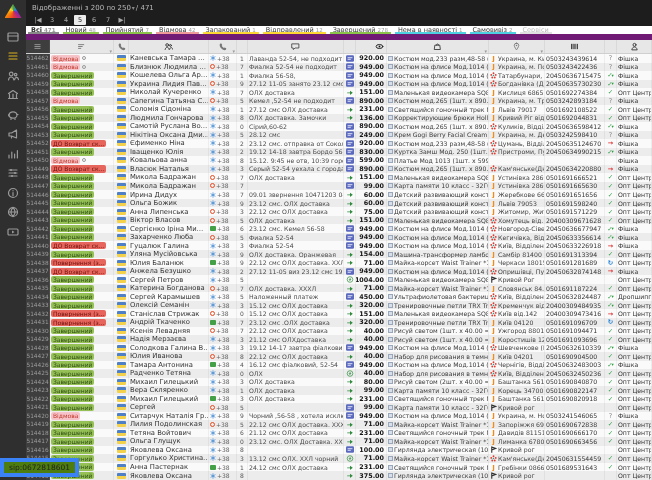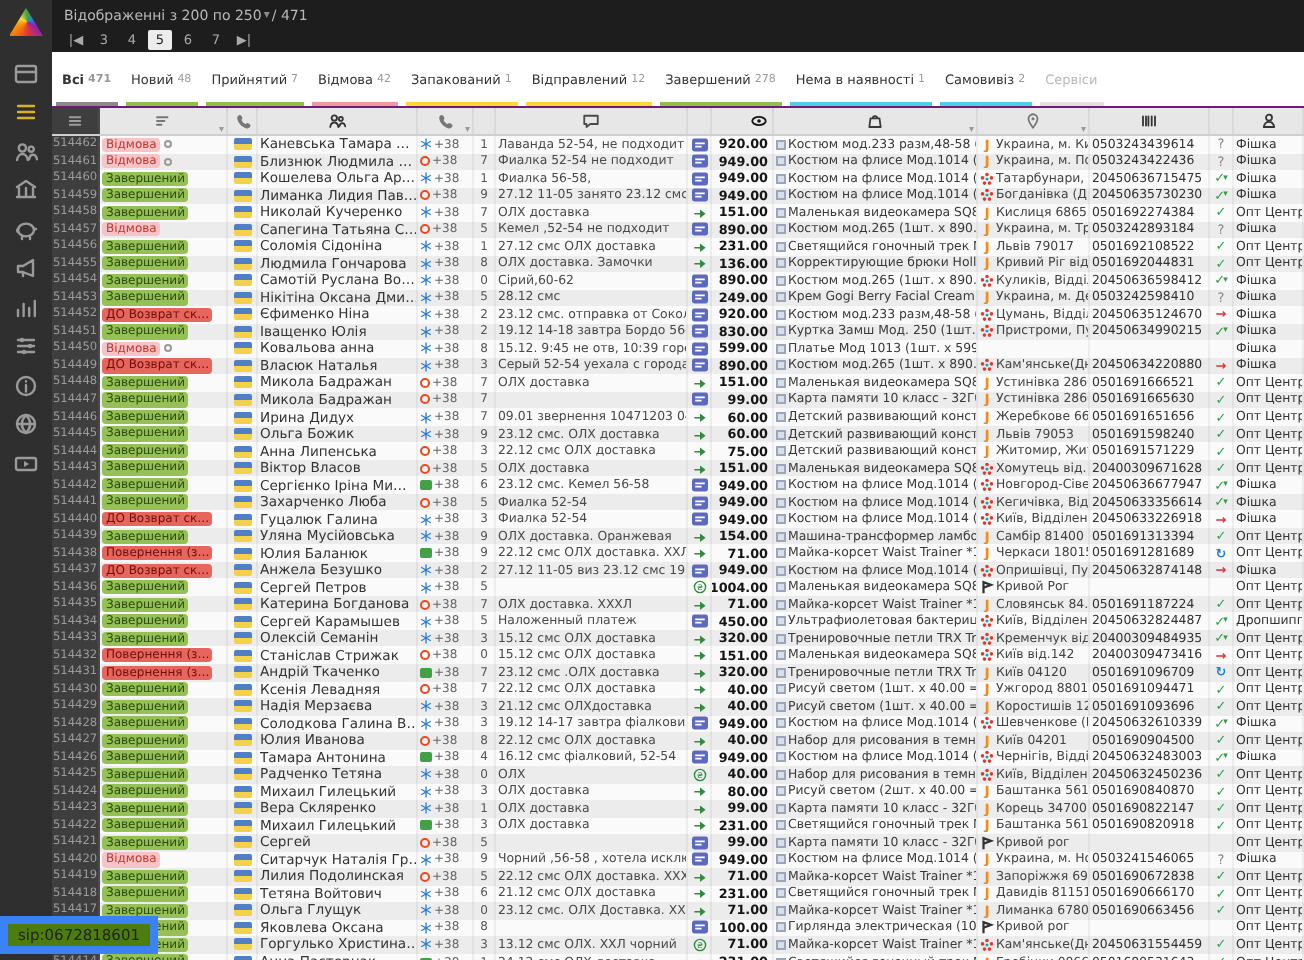--- a/index.html
+++ b/index.html
@@ -12,21 +12,21 @@
 .side-item{width:26px;height:19.5px;display:flex;align-items:center;justify-content:center;color:#9a9a9a;cursor:pointer}
 .side-item.active{color:#d9b221}
 .side-item svg{width:12px;height:12px}
 .main{flex:1;display:flex;flex-direction:column;width:626px;background:#fff}
 .topbar{height:26px;background:#1d1d1d;color:#c9c9c9;padding:1px 6px 0}
 .tb-title{font-size:7px;height:13px;display:flex;align-items:center;gap:1px;color:#b9b9b9}
 .caret{font-size:6px;color:#8a8a8a}
 .pager{display:flex;gap:2px;height:12px;align-items:center}
 .pg{min-width:12px;height:10px;font-size:6.5px;color:#a9a9a9;display:flex;align-items:center;justify-content:center;cursor:pointer}
 .pg.cur{background:#ececec;color:#222;border-radius:1px}
-.tabbar{height:28px;background:#fff;display:flex;overflow:hidden;border-bottom:1px solid #701a75}
+.tabbar{height:14px;background:#fff;display:flex;overflow:hidden;border-bottom:6px solid #701a75}
 .tab{display:flex;align-items:center;gap:2px;padding:0 5px;font-size:6.5px;color:#333;position:relative;white-space:nowrap;cursor:pointer;flex:0 0 auto}
 .tab .tc{font-size:5.5px;color:#999}
 .tab::after{content:"";position:absolute;left:2px;right:2px;bottom:0;height:2px;background:var(--u)}
 .tab.active{font-weight:bold}
 .tab.muted{color:#b8b8b8}
 .thead{height:14px;background:#e7e7e7;display:flex;border-bottom:1px solid #cfcfcf;flex:0 0 14px}
 .th{display:flex;align-items:center;justify-content:center;color:#777;position:relative;border-right:1px solid #d9d9d9;cursor:pointer}
 .th svg{width:9px;height:9px}
 .th.hdark{background:#3e3e3e;color:#9c9c9c;border-right:1px solid #4a4a4a}
 .flt{position:absolute;right:1px;bottom:-1px;font-size:5px;color:#999}
@@ -409,21 +409,21 @@
         <div class="tr even">
           <div class="td c-id">
             <span>514459</span>
           </div>
           <div class="td c-status">
             <span class="badge g">Завершений</span>
           </div>
           <div class="td c-flag">
             <span class="flag"></span>
           </div>
-          <div class="td c-name">Лиманка Лидия Пав…</div>
+          <div class="td c-name">Украина Лидия Пав…</div>
           <div class="td c-phone">
             <span class="ring"></span>
             <span class="ph-txt">+38</span>
           </div>
           <div class="td c-num">9</div>
           <div class="td c-note">27.12 11-05 занято 23.12 смс…</div>
           <div class="td c-pay">
             <span class="pi">
               <svg viewBox="0 0 10 8">
                 <rect width="10" height="8" rx="1.5" fill="#5b6abf"></rect>

